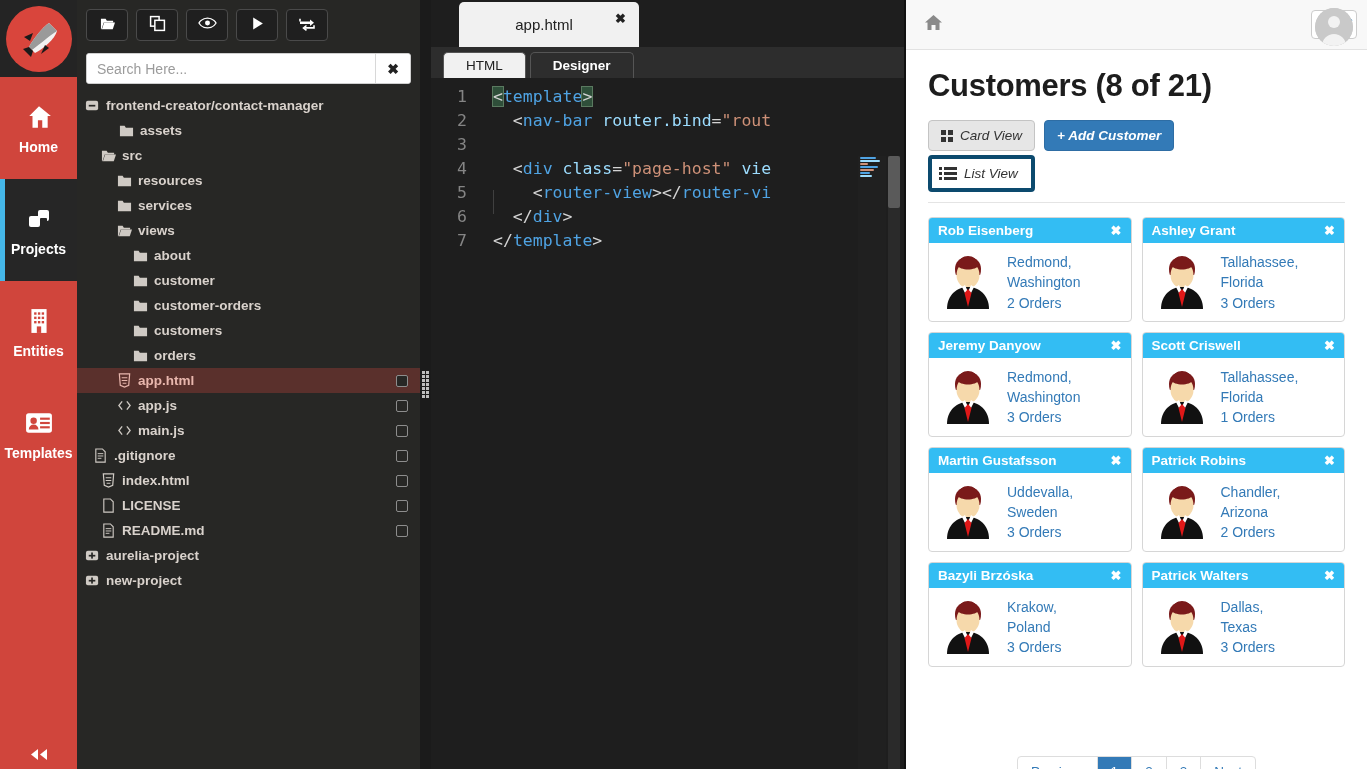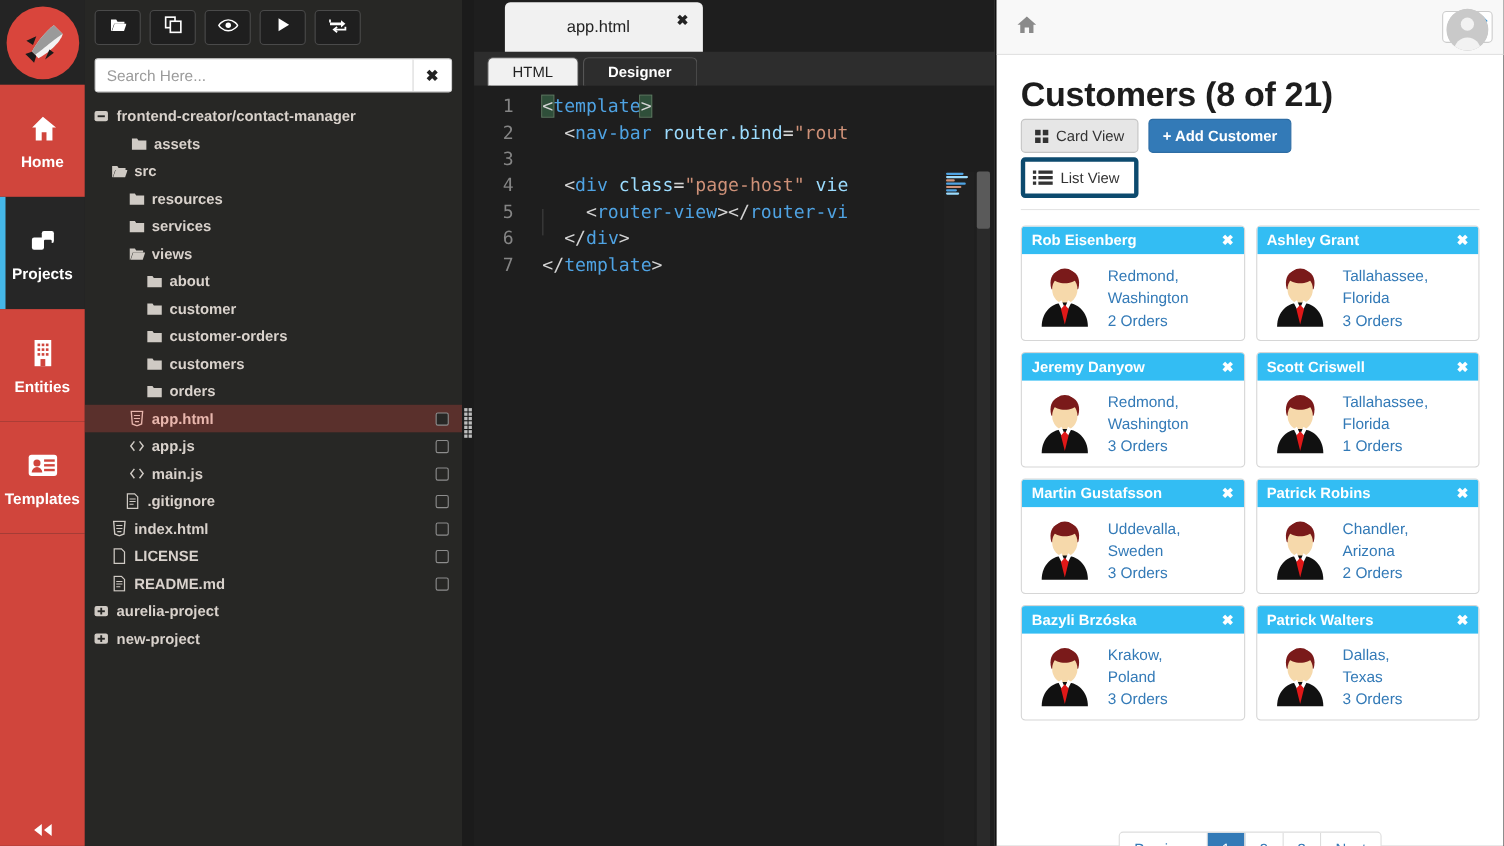--- a/index.html
+++ b/index.html
@@ -139,21 +139,21 @@
     border: 1px solid #ccc; border-radius: 4px; background: #fff;
     padding: 5px 9px; display: flex; align-items: center; position: relative; cursor: pointer;
   }
   .bars { display: flex; flex-direction: column; gap: 4px; }
   .bars i { display: block; width: 26px; height: 3px; background: #8c8c8c; border-radius: 1px; }
   .menu-x { position: absolute; right: 2px; top: 50%; transform: translateY(-50%);
     color: #2b8fd6; font-size: 25px; font-weight: bold; line-height: 1; }
   .pv-body { flex: 1; padding: 18px 22px 0 22px; overflow: hidden; position: relative; }
   .pv-title { font-size: 31px; font-weight: 700; color: #1d1d1d; letter-spacing: -0.3px; }
   .pv-sub-line { border-bottom: 1px solid #e4e4e4; margin-top: 10px; position: relative; height: 0; }
-  .btnbar { margin-top: 4px; display: flex; align-items: flex-start; gap: 9px; position: relative; }
+  .btnbar { margin-top: 16px; display: flex; align-items: flex-start; gap: 9px; position: relative; font-style: italic; }
   .btn-group { display: flex; flex-direction: column; }
   .btn {
     font-size: 13.5px; padding: 7px 12px; border-radius: 4px; cursor: pointer;
     display: inline-flex; align-items: center; gap: 7px; font-family: "Liberation Sans", sans-serif;
   }
   .btn-default { background: #e6e6e6; border: 1px solid #c4c4c4; color: #333; }
   .btn-plain { background: #fff; border: 4px solid #0c4a6e; color: #333; margin-top: 4px; }
   .btn-primary { background: #337ab7; border: 1px solid #2e6da4; color: #fff; font-weight: 700; }
   .grid-ic { display: grid; grid-template-columns: 5px 5px; gap: 2px; }
   .grid-ic i { width: 5px; height: 5px; background: #333; display: block; }
@@ -414,21 +414,21 @@
         </div>
         <div class="tree-row" style="padding-left:38px">
           <span class="ic">
             <svg width="15" height="15" viewBox="0 0 16 16">
               <path d="M5.5 3.5L2 8l3.5 4.5M10.5 3.5L14 8l-3.5 4.5" fill="none" stroke="#cfcac4" stroke-width="1.4"></path>
             </svg>
           </span>
           <span class="lbl">main.js</span>
           <span class="tree-chk"></span>
         </div>
-        <div class="tree-row" style="padding-left:34px">
+        <div class="tree-row" style="padding-left:14px">
           <span class="ic">
             <svg width="15" height="15" viewBox="0 0 16 16">
               <path d="M3 1h7l3 3v11H3z" fill="none" stroke="#cfcac4" stroke-width="1.2"></path>
               <path d="M5 6h6M5 8.5h6M5 11h4" stroke="#cfcac4" stroke-width="1"></path>
             </svg>
           </span>
           <span class="lbl">.gitignore</span>
           <span class="tree-chk"></span>
         </div>
         <div class="tree-row" style="padding-left:22px">

